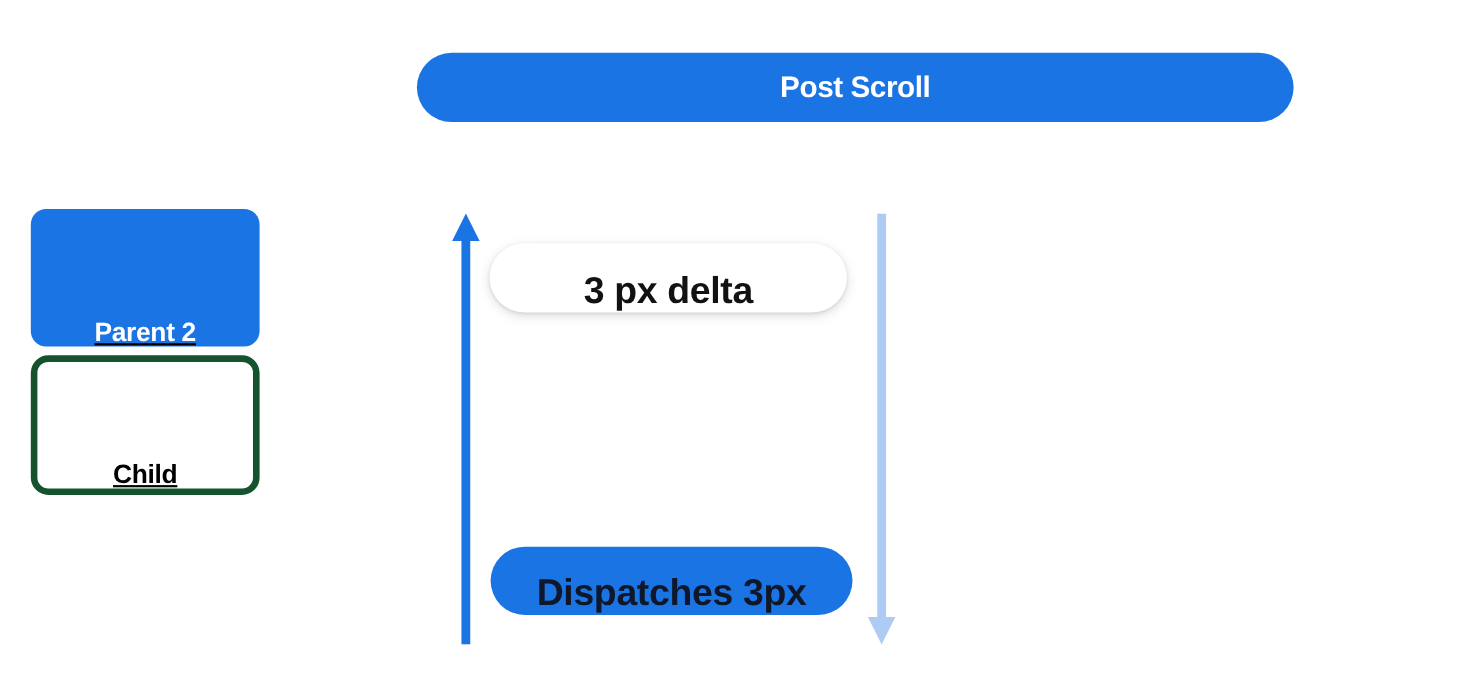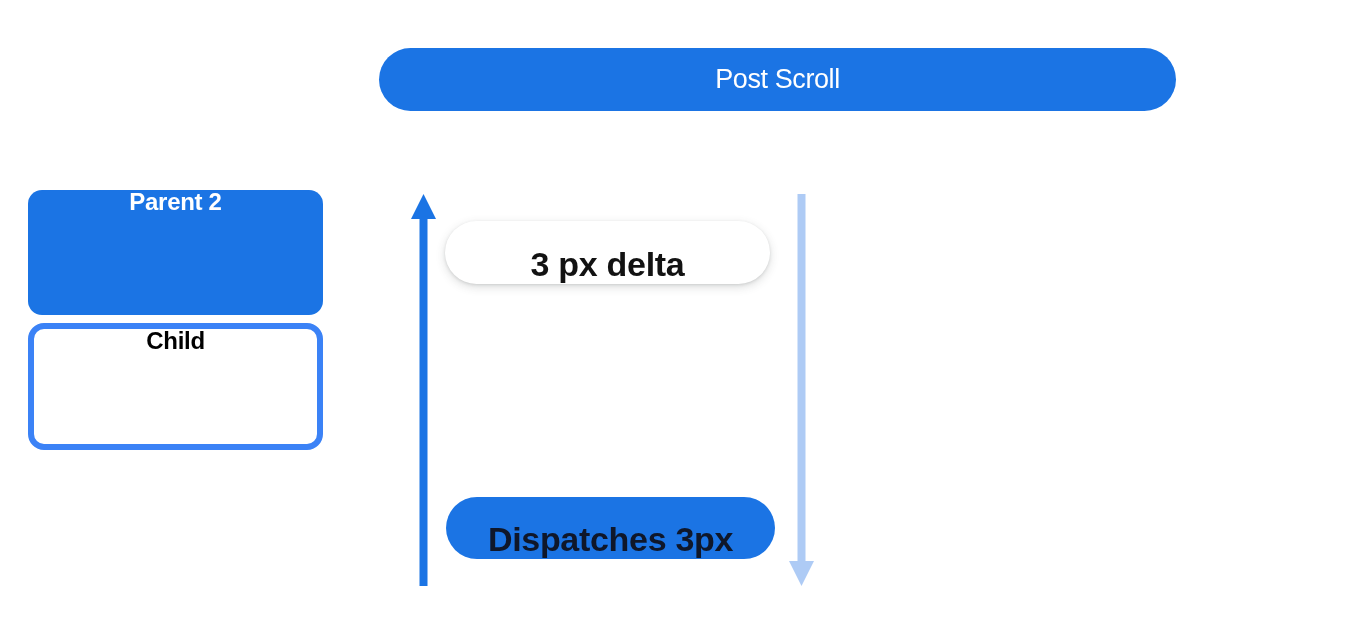--- a/index.html
+++ b/index.html
@@ -29,56 +29,57 @@
     height: 63px;
     border-radius: 32px;
     background: #1b74e4;
     display: flex;
     align-items: center;
     justify-content: center;
   }
   .header-pill .label {
     color: #ffffff;
     font-size: 27px;
-    font-weight: normal;
+    font-weight: bold;
     letter-spacing: -0.4px;
     line-height: 1;
   }
 
   
   .stack {
     position: absolute;
     left: 28px;
     top: 190px;
     width: 255px;
   }
   .stack-box {
     box-sizing: border-box;
-    width: 295px;
+    width: 208px;
     display: flex;
-    align-items: flex-start;
+    align-items: flex-end;
     justify-content: center;
     border-radius: 14px;
+    text-decoration: underline;
   }
   .stack-box .label {
     font-size: 24px;
     font-weight: bold;
     letter-spacing: -0.3px;
     line-height: 1;
   }
   .box-filled {
     height: 125px;
     background: #1b74e4;
     margin-bottom: 8px;
   }
   .box-filled .label { color: #ffffff; }
   .box-outlined {
     height: 127px;
     background: #ffffff;
-    border: 6px solid #3b82f6;
+    border: 6px solid #14532d;
     border-radius: 16px;
   }
   .box-outlined .label { color: #000000; }
 
   
   .arrow {
     position: absolute;
   }
   .arrow-up {
     left: 409px;

